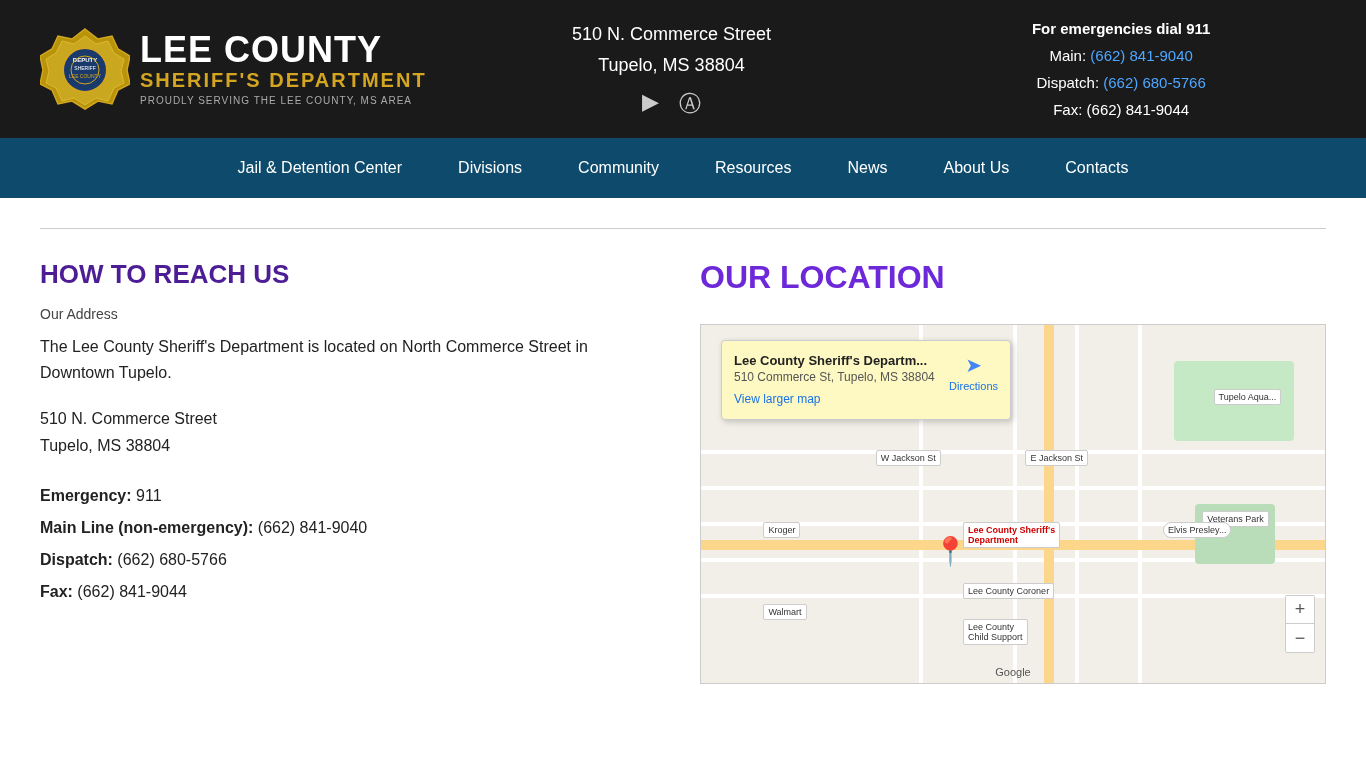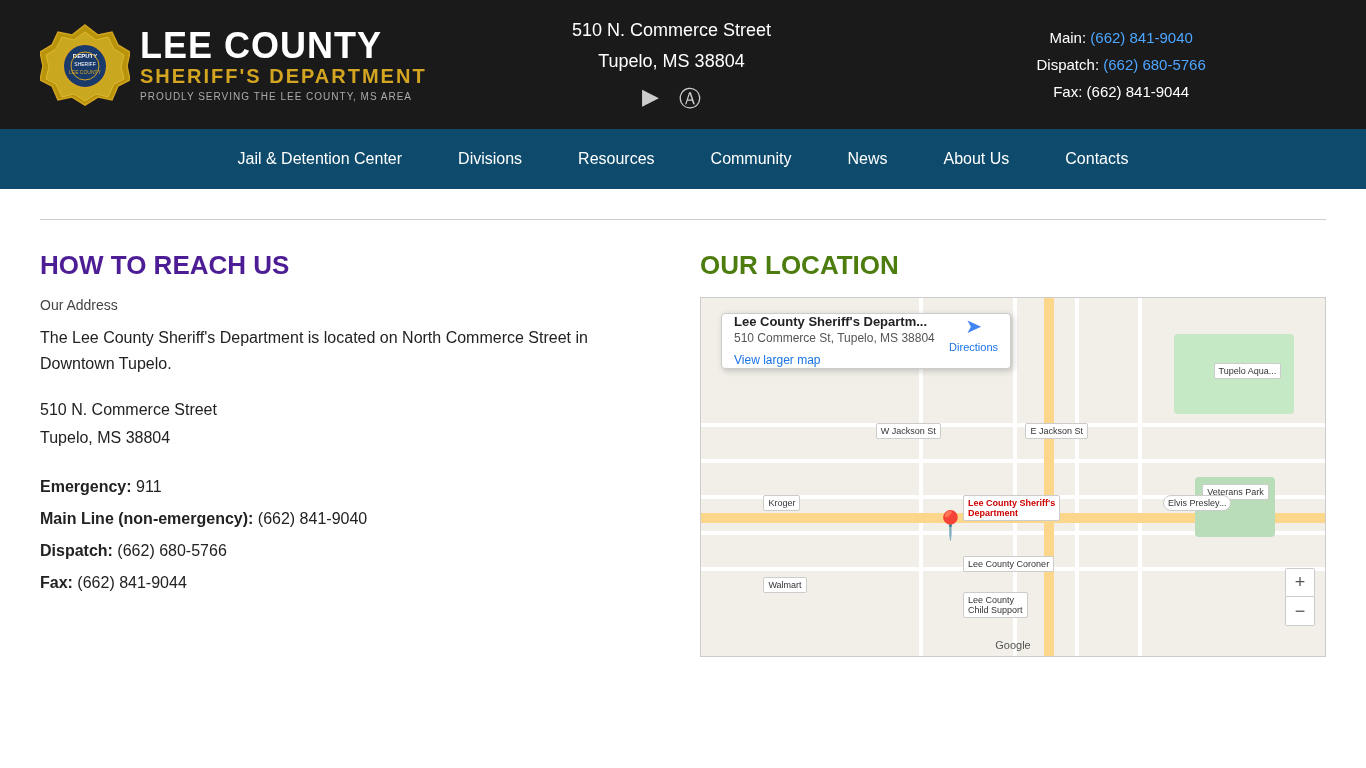--- a/index.html
+++ b/index.html
@@ -174,45 +174,45 @@
     .contact-details .value {
       color: #222;
     }
 
     
     .right-col {
       flex: 1;
     }
 
     .map-section-title {
-      font-size: 26px;
+      font-size: 32px;
       font-weight: 900;
-      color: #4d7c0f;
+      color: #6d28d9;
       text-transform: uppercase;
-      margin-bottom: 16px;
+      margin-bottom: 28px;
     }
 
     .map-container {
       position: relative;
       width: 100%;
       height: 360px;
       background: #e8e0d8;
       border: 1px solid #ccc;
       overflow: hidden;
     }
 
     
     .map-popup {
       position: absolute;
       top: 15px;
       left: 20px;
-      background: #ffffff;
+      background: #fef9c3;
       border: 1px solid #ccc;
       border-radius: 4px;
-      padding: 0 12px;
+      padding: 12px 12px;
       width: 290px;
       box-shadow: 2px 2px 6px rgba(0,0,0,0.2);
       z-index: 10;
       display: flex;
       gap: 10px;
     }
     .popup-info {
       flex: 1;
     }
     .popup-name {
@@ -357,40 +357,41 @@
   <div class="header-address">
     <p>510 N. Commerce Street</p>
     <p>Tupelo, MS 38804</p>
     <div class="app-icons">
       <span class="app-icon">▶</span>
       <span class="app-icon">Ⓐ</span>
     </div>
   </div>
 
   <div class="header-contact">
+    <p class="emergency-text">For emergencies dial 911</p>
     <p>
       <span>Main:</span>
       <a href="#" class="phone-link">(662) 841-9040</a>
     </p>
     <p>
       <span>Dispatch:</span>
       <a href="#" class="phone-link">(662) 680-5766</a>
     </p>
     <p>
       <span>Fax:</span>
       <span>(662) 841-9044</span>
     </p>
   </div>
 </header>
 
 <nav>
   <a href="#">Jail &amp; Detention Center</a>
   <a href="#">Divisions</a>
+  <a href="#">Community</a>
   <a href="#">Resources</a>
-  <a href="#">Community</a>
   <a href="#">News</a>
   <a href="#">About Us</a>
   <a href="#">Contacts</a>
 </nav>
 
 <main class="main-content">
   <hr class="divider">
 
   <div class="content-grid">
 

